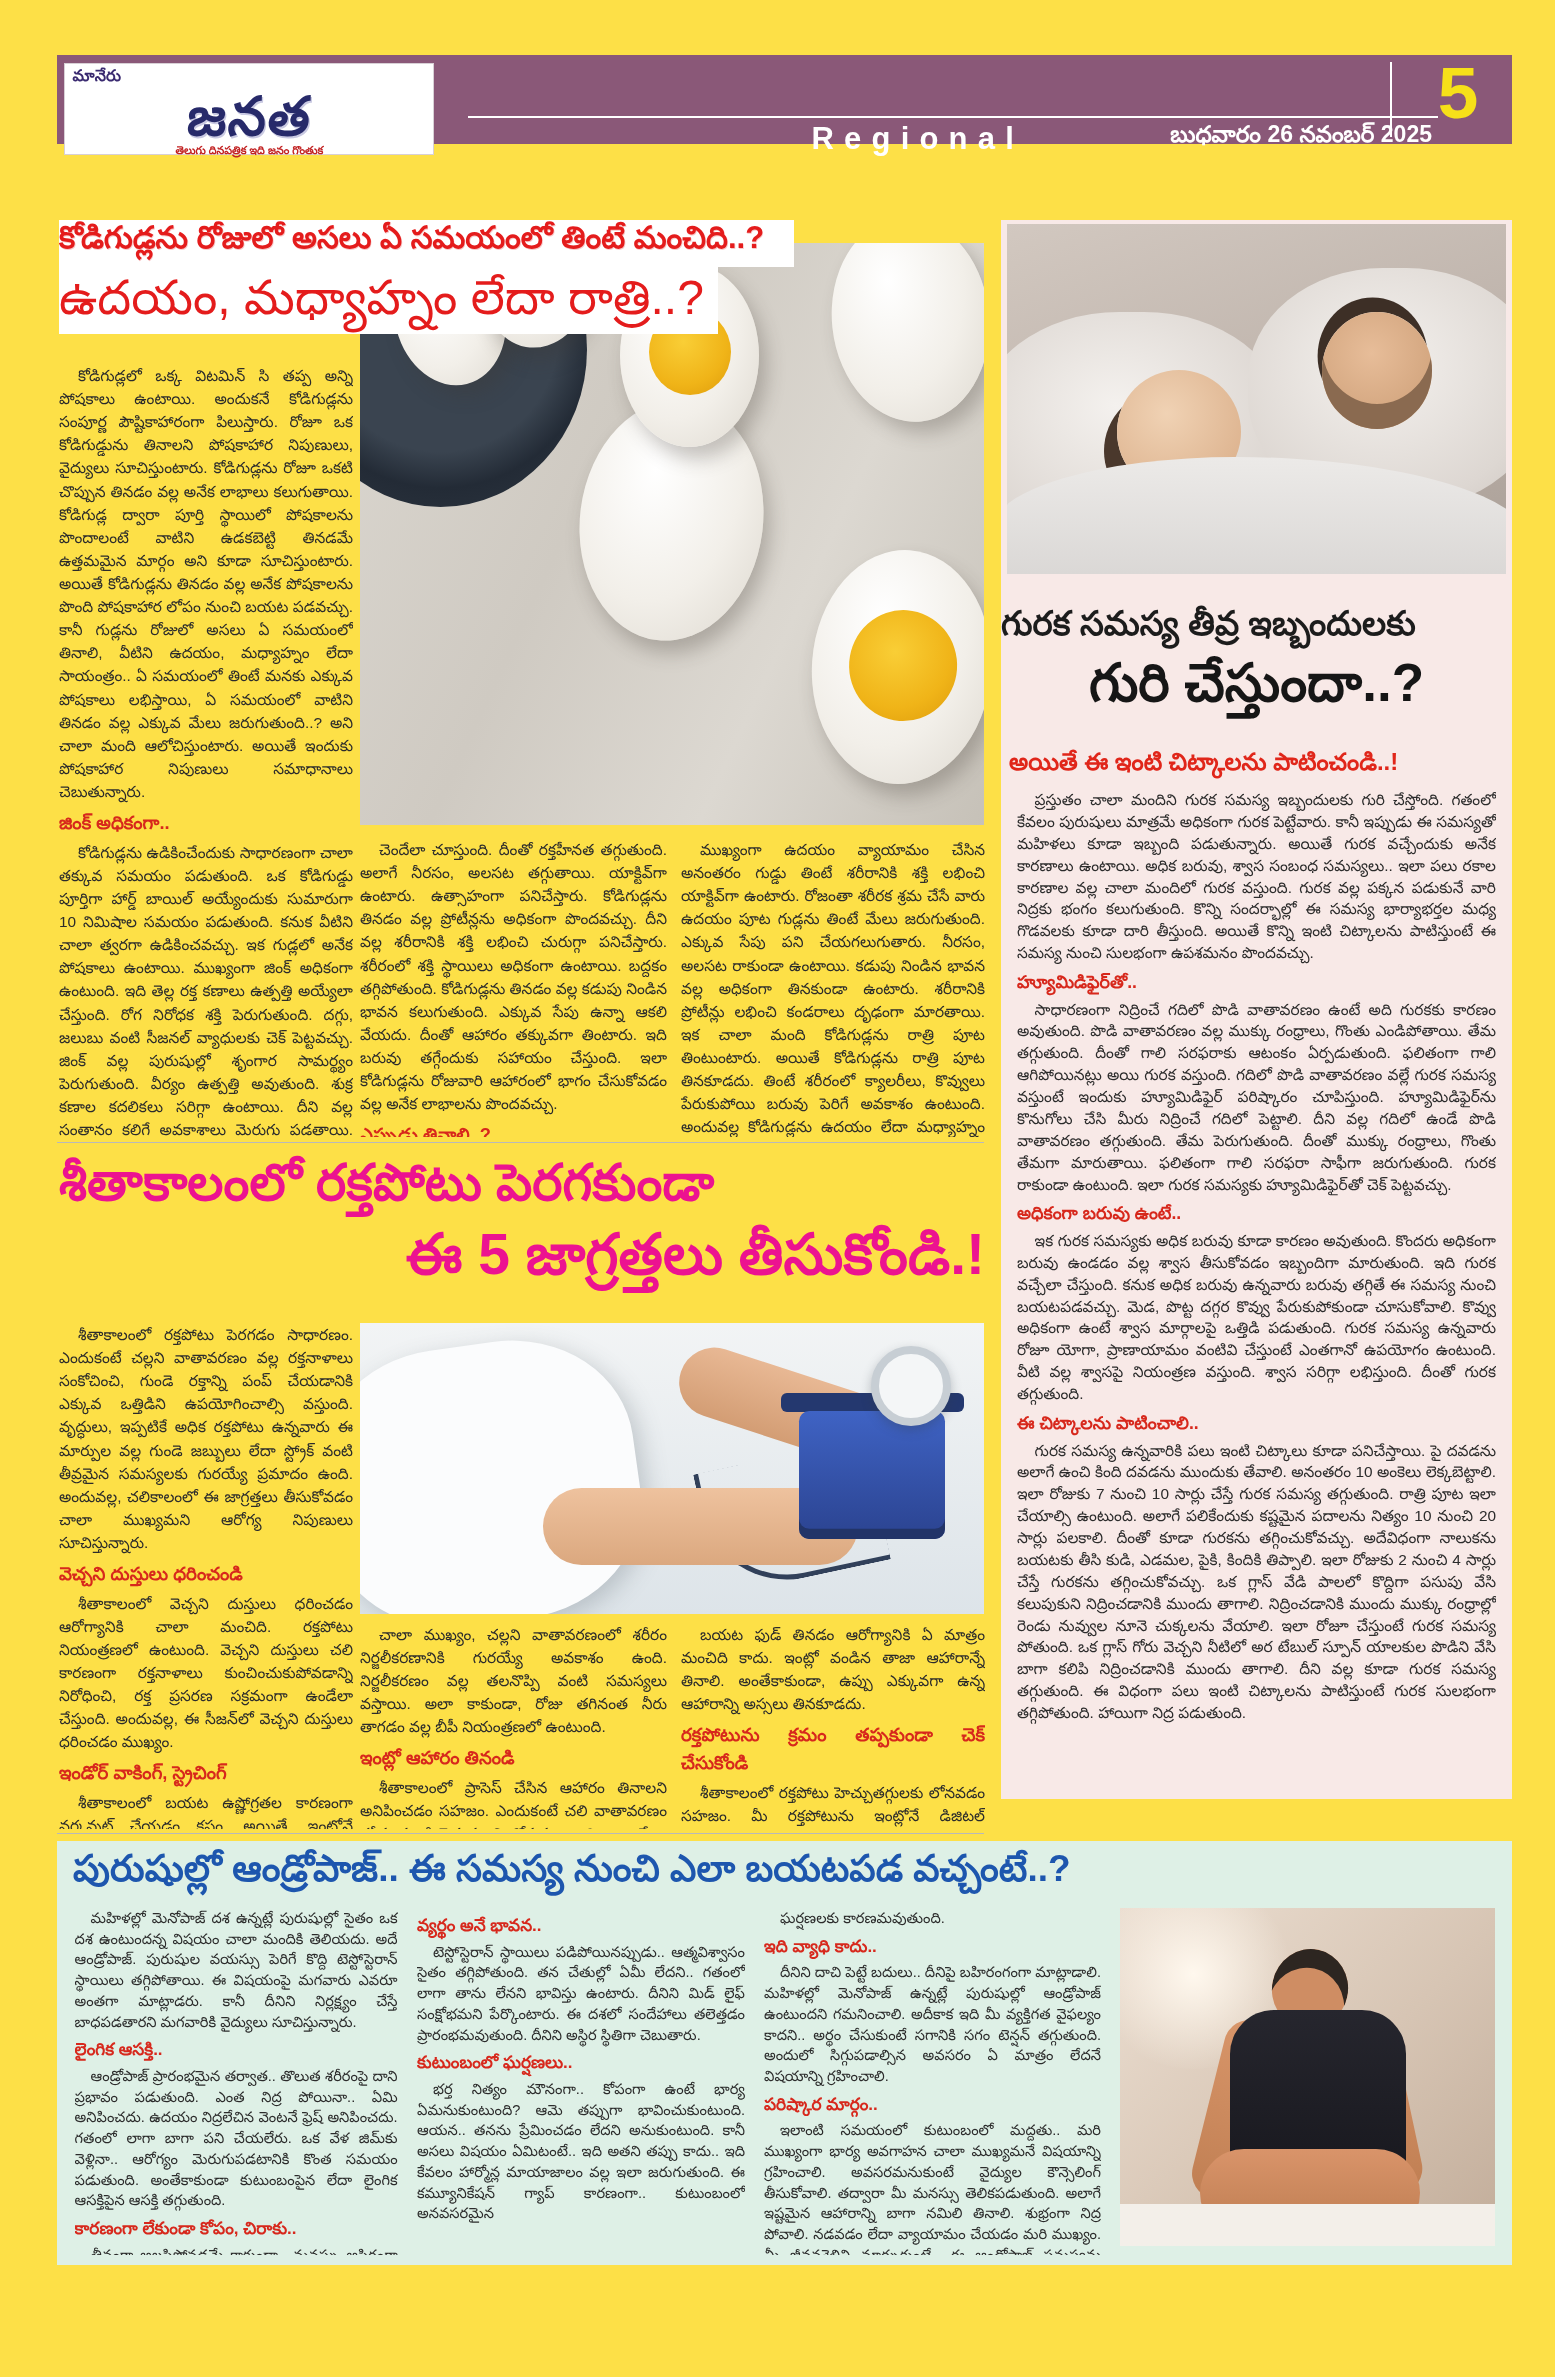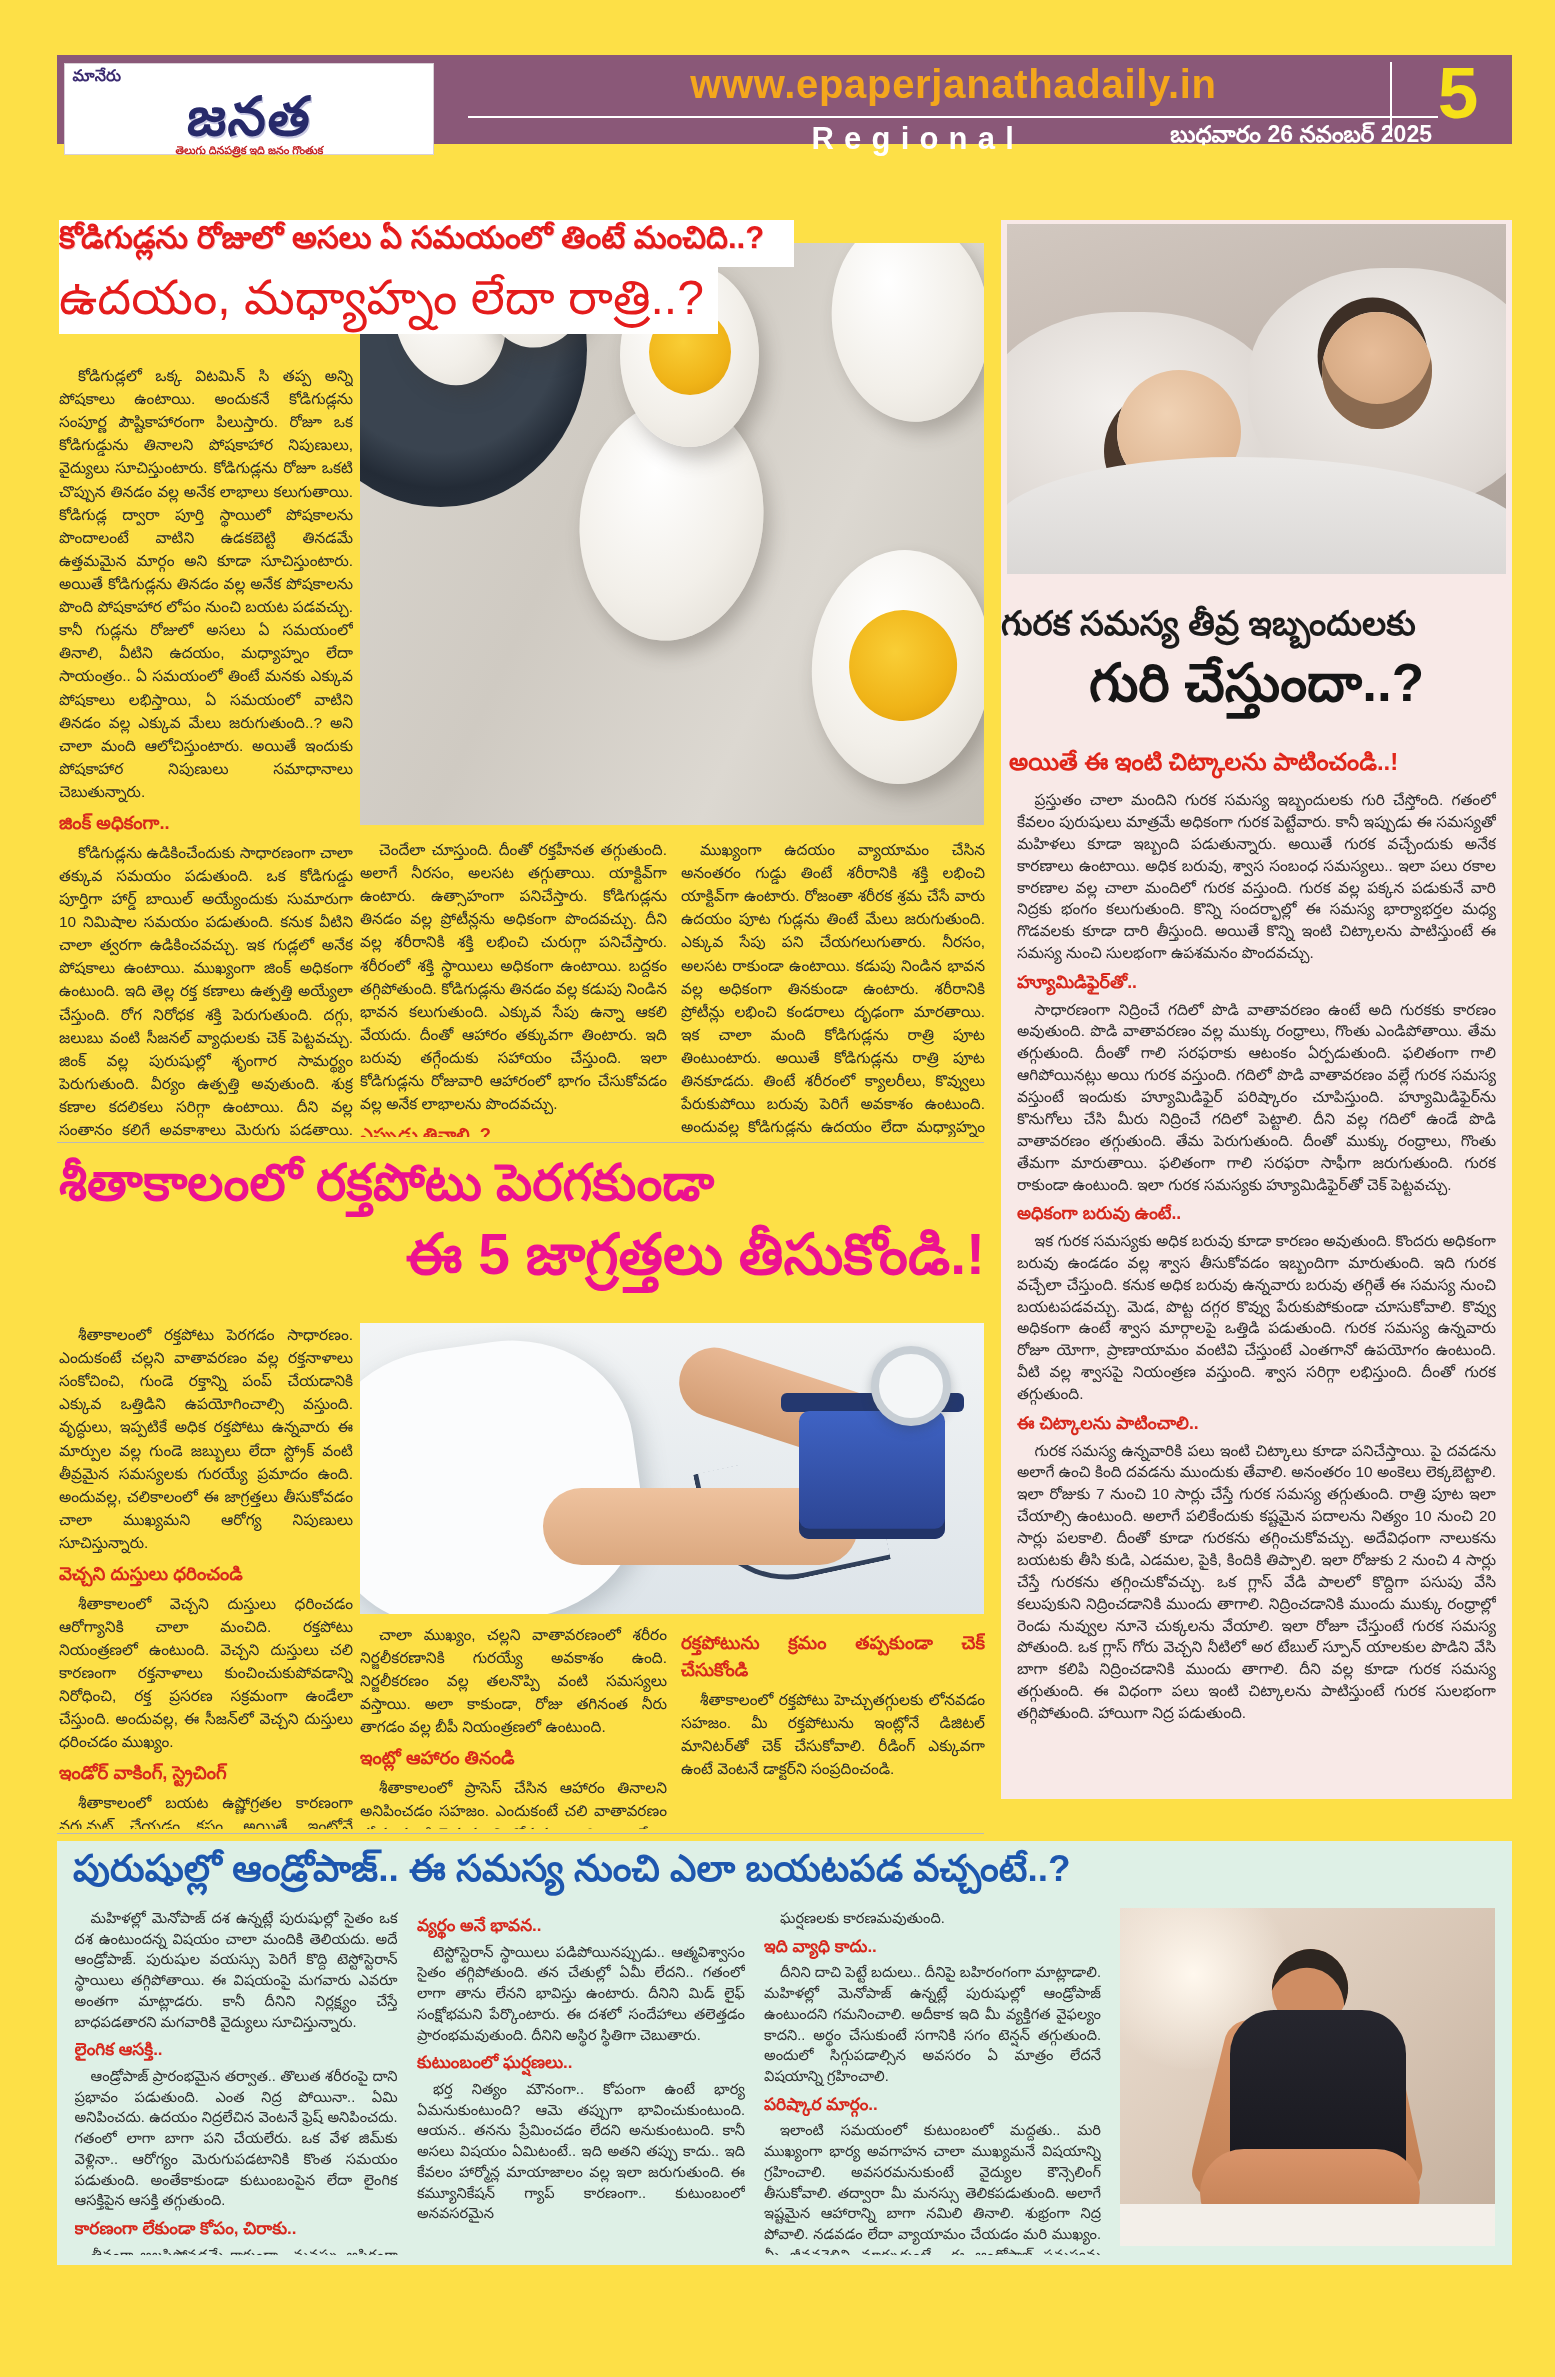--- a/index.html
+++ b/index.html
@@ -118,21 +118,20 @@
 <body>
 
 <div id="page">
 
   <div class="band">
     <div class="masthead">
       <div class="mh-small">మానేరు</div>
       <div class="mh-logo">జనత</div>
       <div class="mh-tag">తెలుగు దినపత్రిక  ఇది జనం గొంతుక</div>
     </div>
-    <div class="url">www.epaperjanathadaily.in</div>
     <div class="rule"></div>
     <div class="regional">Regional</div>
     <div class="date">బుధవారం 26 నవంబర్ 2025</div>
     <div class="vline"></div>
     <div class="pageno">5</div>
   </div>
 
   <div class="egg-kicker">కోడిగుడ్లను రోజులో అసలు ఏ సమయంలో తింటే మంచిది..?</div>
   <div class="egg-head">ఉదయం, మధ్యాహ్నం లేదా రాత్రి..?</div>
 
@@ -213,20 +212,21 @@
     <div class="gauge"></div>
   </div>
 
   <div class="col bp-col" style="left:360px;top:1623px;width:307px;height:206px;">
     <p>చాలా ముఖ్యం, చల్లని వాతావరణంలో శరీరం నిర్జలీకరణానికి గురయ్యే అవకాశం ఉంది. నిర్జలీకరణం వల్ల తలనొప్పి వంటి సమస్యలు వస్తాయి. అలా కాకుండా, రోజు తగినంత నీరు తాగడం వల్ల బీపీ నియంత్రణలో ఉంటుంది.</p>
     <p class="sub" style="font-size:18.3px;">ఇంట్లో ఆహారం తినండి</p>
     <p>శీతాకాలంలో ప్రాసెస్ చేసిన ఆహారం తినాలని అనిపించడం సహజం. ఎందుకంటే చలి వాతావరణం శరీరం నుండి వెచ్చదనాన్ని కోరుకుంటుంది. అయితే,</p>
   </div>
 
   <div class="col bp-col" style="left:681px;top:1623px;width:304px;height:206px;">
+    <p>బయట ఫుడ్ తినడం ఆరోగ్యానికి ఏ మాత్రం మంచిది కాదు. ఇంట్లో వండిన తాజా ఆహారాన్నే తినాలి. అంతేకాకుండా, ఉప్పు ఎక్కువగా ఉన్న ఆహారాన్ని అస్సలు తినకూడదు.</p>
     <p class="sub" style="font-size:18.3px;">రక్తపోటును క్రమం తప్పకుండా చెక్ చేసుకోండి</p>
     <p>శీతాకాలంలో రక్తపోటు హెచ్చుతగ్గులకు లోనవడం సహజం. మీ రక్తపోటును ఇంట్లోనే డిజిటల్ మానిటర్‌తో చెక్ చేసుకోవాలి. రీడింగ్ ఎక్కువగా ఉంటే వెంటనే డాక్టర్‌ని సంప్రదించండి.</p>
   </div>
 
   <div class="hairline" style="left:57px;top:1833px;width:927px;"></div>
 
   <div class="andro">
     <div class="andro-head">పురుషుల్లో ఆండ్రోపాజ్.. ఈ సమస్య నుంచి ఎలా బయటపడ వచ్చంటే..?</div>
 
     <div class="andro-col" style="left:17.6px;width:323px;">

